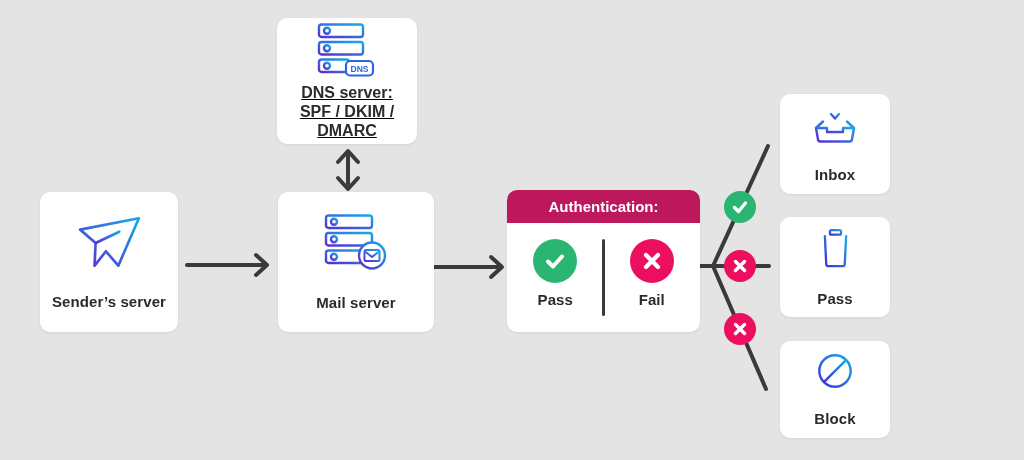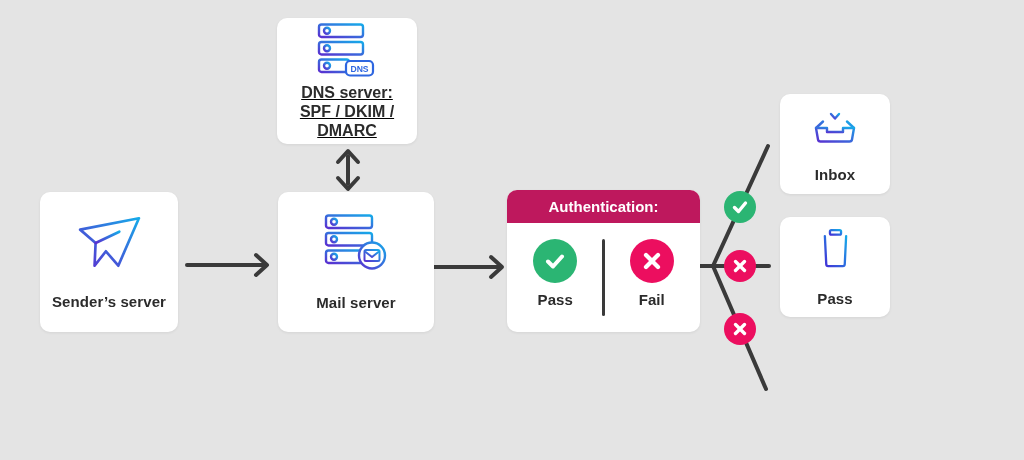--- a/index.html
+++ b/index.html
@@ -221,14 +221,29 @@
       </g>
       <g stroke="url(#gt)" stroke-width="2.2" stroke-linecap="round">
         <line x1="16" y1="15" x2="16" y2="32"></line>
         <line x1="20" y1="15" x2="20" y2="32"></line>
         <line x1="24" y1="15" x2="24" y2="32"></line>
       </g>
     </svg>
     <div class="label">Pass</div>
   </div>
 
+  <div class="card" style="left:780px;top:341px;width:110px;height:97px;">
+    <svg style="margin-bottom:8px;" width="38" height="38" viewBox="0 0 40 40">
+      <defs>
+        <linearGradient id="gb" x1="0" y1="1" x2="1" y2="0">
+          <stop offset="0" stop-color="#4330d6"></stop>
+            <stop offset="1" stop-color="#16aae9"></stop>
+        </linearGradient>
+      </defs>
+      <g stroke="url(#gb)" stroke-width="2.6" fill="none" stroke-linecap="round">
+        <circle cx="20" cy="20" r="16.5"></circle>
+        <line x1="8.8" y1="31.2" x2="31.2" y2="8.8"></line>
+      </g>
+    </svg>
+    <div class="label">Block</div>
+  </div>
 
 </div>
 
 </body></html>

